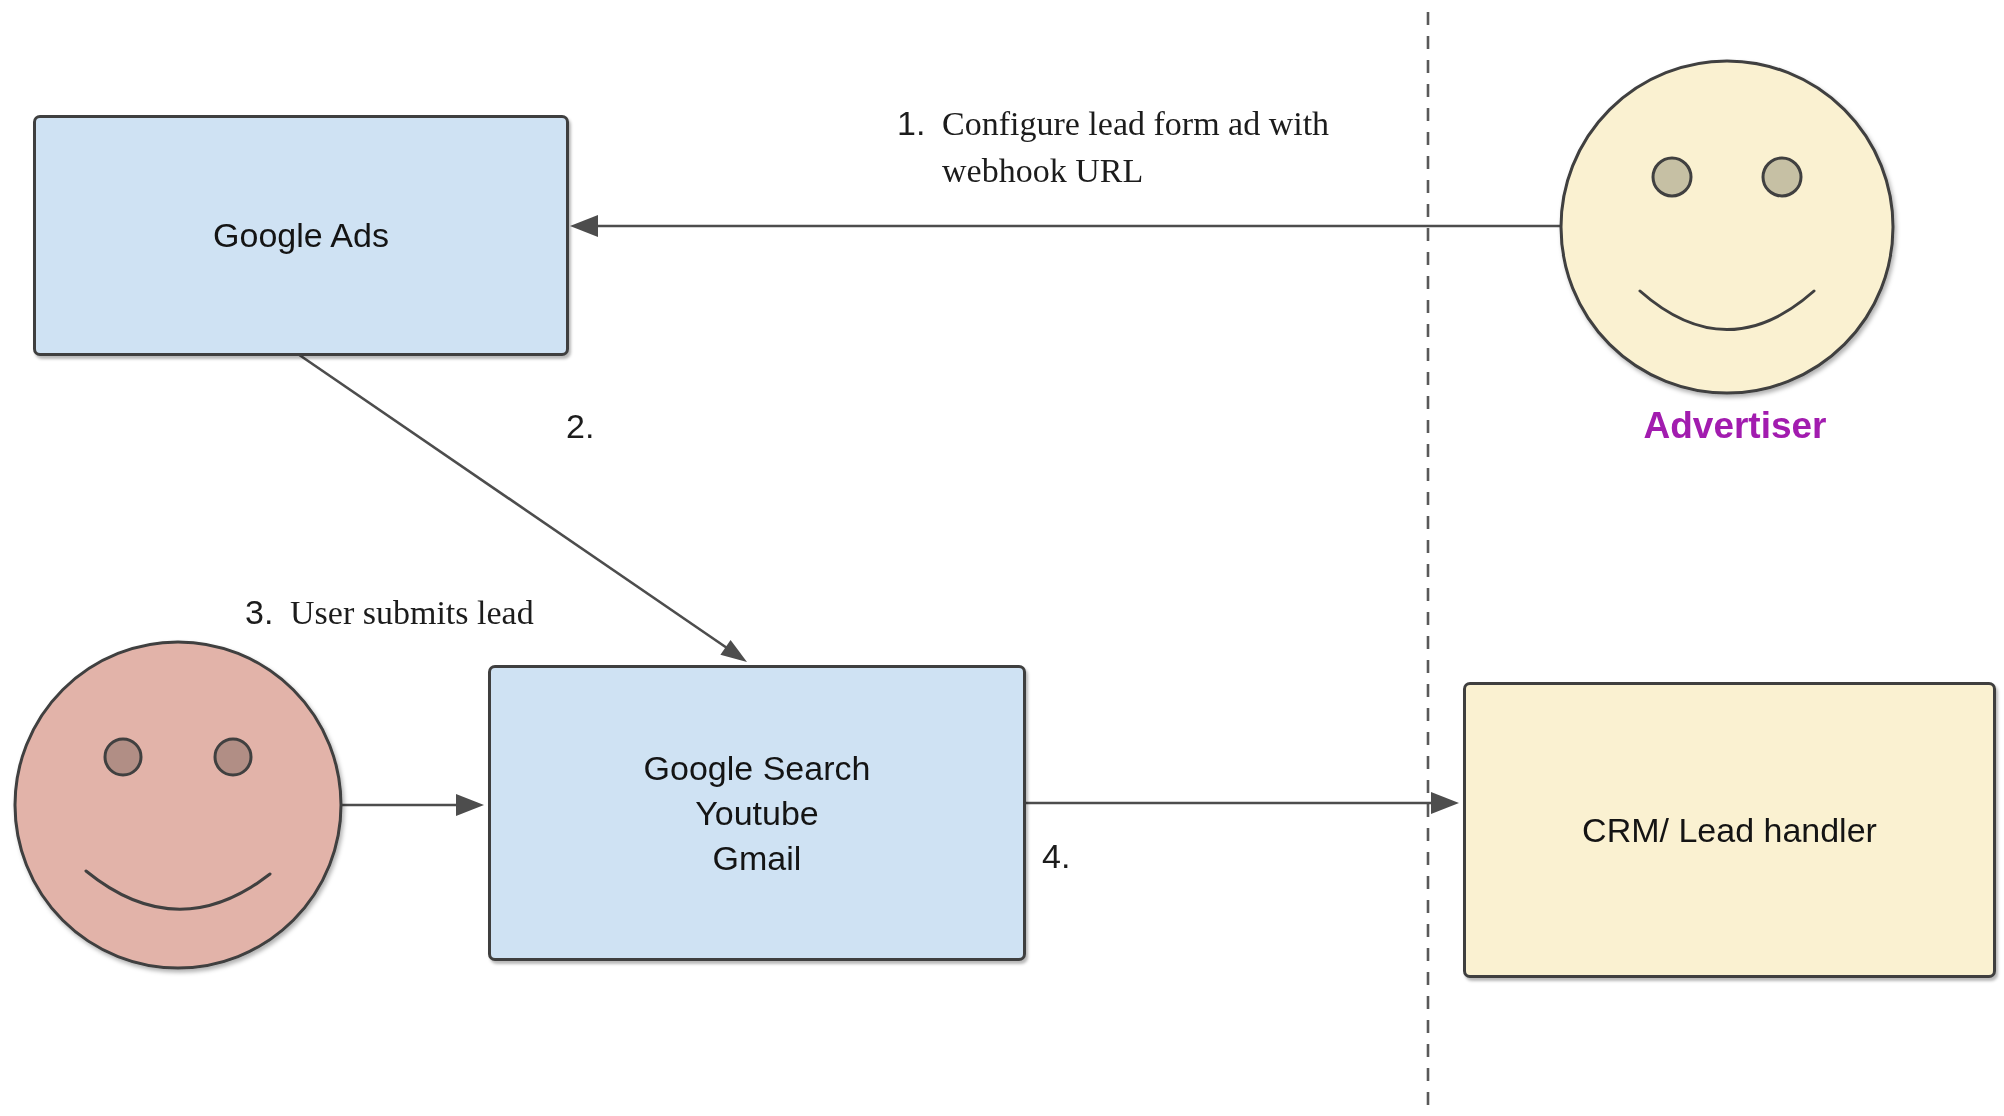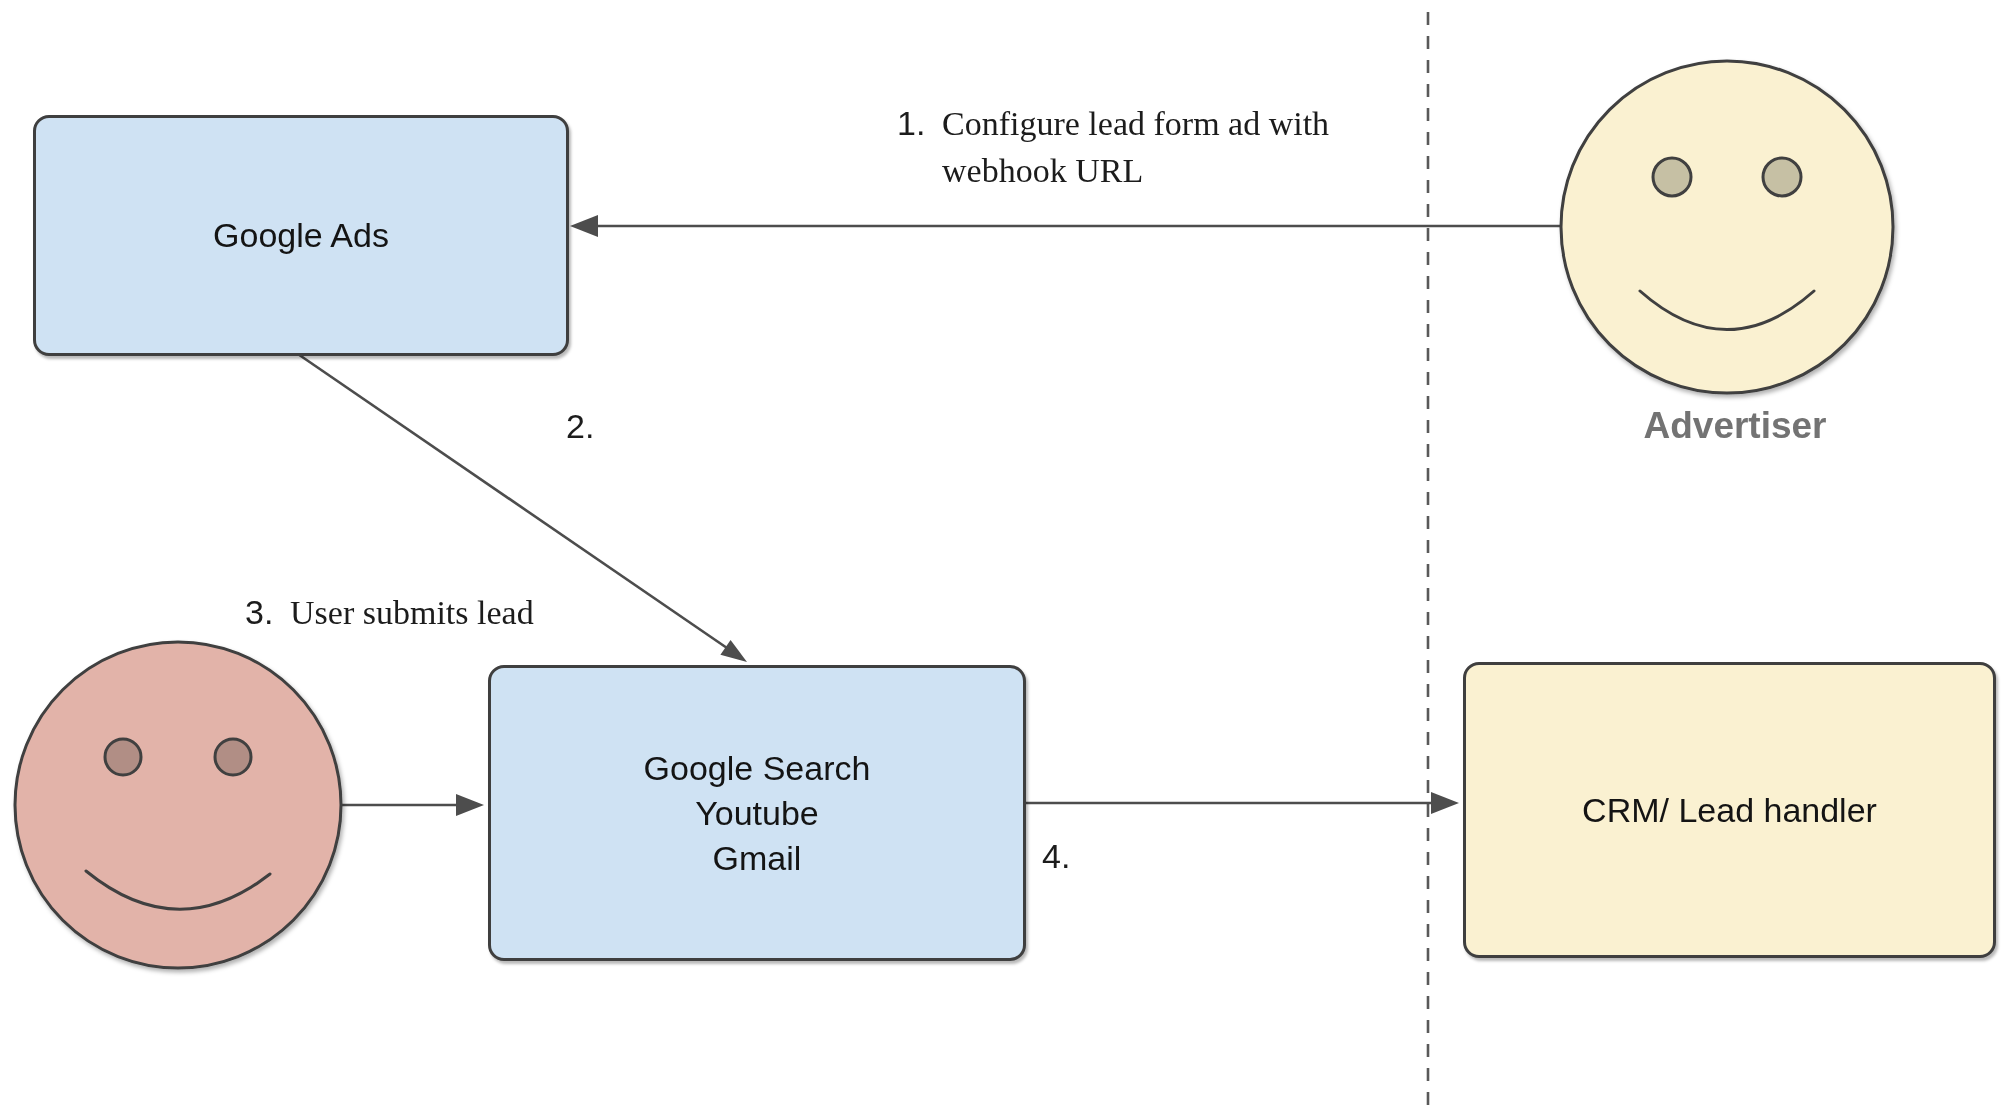--- a/index.html
+++ b/index.html
@@ -13,43 +13,43 @@
     --text:#1c1c1c;
   }
   html,body{margin:0;padding:0;background:#fff;}
   .canvas{
     position:relative;width:2004px;height:1116px;background:#ffffff;
     font-family:"Liberation Sans",sans-serif;color:var(--text);overflow:hidden;
   }
   .layer{position:absolute;left:0;top:0;width:2004px;height:1116px;}
   .node{
     position:absolute;display:flex;align-items:center;justify-content:center;
-    border:3px solid var(--stroke-dark);border-radius:16px;
+    border:3px solid var(--stroke-dark);border-radius:7px;
     box-shadow:2px 3px 3px rgba(0,0,0,0.28);
     font-size:34px;line-height:45px;text-align:center;white-space:pre-line;
     color:#141414;
   }
   .node.blue{background:var(--node-blue);}
-  .node.yellow{background:var(--node-yellow);}
+  .node.yellow{background:var(--node-yellow);margin-top:20px;}
   .node-google-ads{left:33px;top:115px;width:530px;height:235px;}
   .node-surfaces{left:488px;top:665px;width:532px;height:290px;align-items:center;}
   .node-crm{left:1463px;top:662px;width:527px;height:290px;}
   .step{
     position:absolute;display:flex;align-items:flex-start;
     font-size:34px;line-height:47px;color:var(--text);
   }
   .step .num{min-width:45px;}
   .step .body{white-space:pre-line;font-family:Liberation Serif, serif;}
   .step-1{left:897px;top:100px;}
   .step-2{left:566px;top:403px;}
   .step-3{left:245px;top:589px;}
   .step-4{left:1042px;top:833px;}
   .actor-label{
     position:absolute;width:300px;text-align:center;
-    font-size:37px;font-weight:bold;color:#737373;
+    font-size:37px;font-weight:bold;color:#a21caf;
   }
   .actor-label-advertiser{left:1585px;top:405px;}
   .actor-label-user{left:28px;top:991px;}
   .edge{stroke:var(--line-gray);stroke-width:2.6;fill:none;}
   .edge-head{fill:var(--line-gray);stroke:none;}
   .dashed{stroke:#595959;stroke-width:2.6;stroke-dasharray:13 11;fill:none;}
   .face{fill-rule:evenodd;}
   .face-body-advertiser{fill:var(--node-yellow);stroke:var(--stroke-dark);stroke-width:3;}
   .face-body-user{fill:var(--face-pink);stroke:var(--stroke-dark);stroke-width:3;}
   .eye-advertiser{fill:var(--eye-tan);stroke:var(--stroke-dark);stroke-width:3;}

